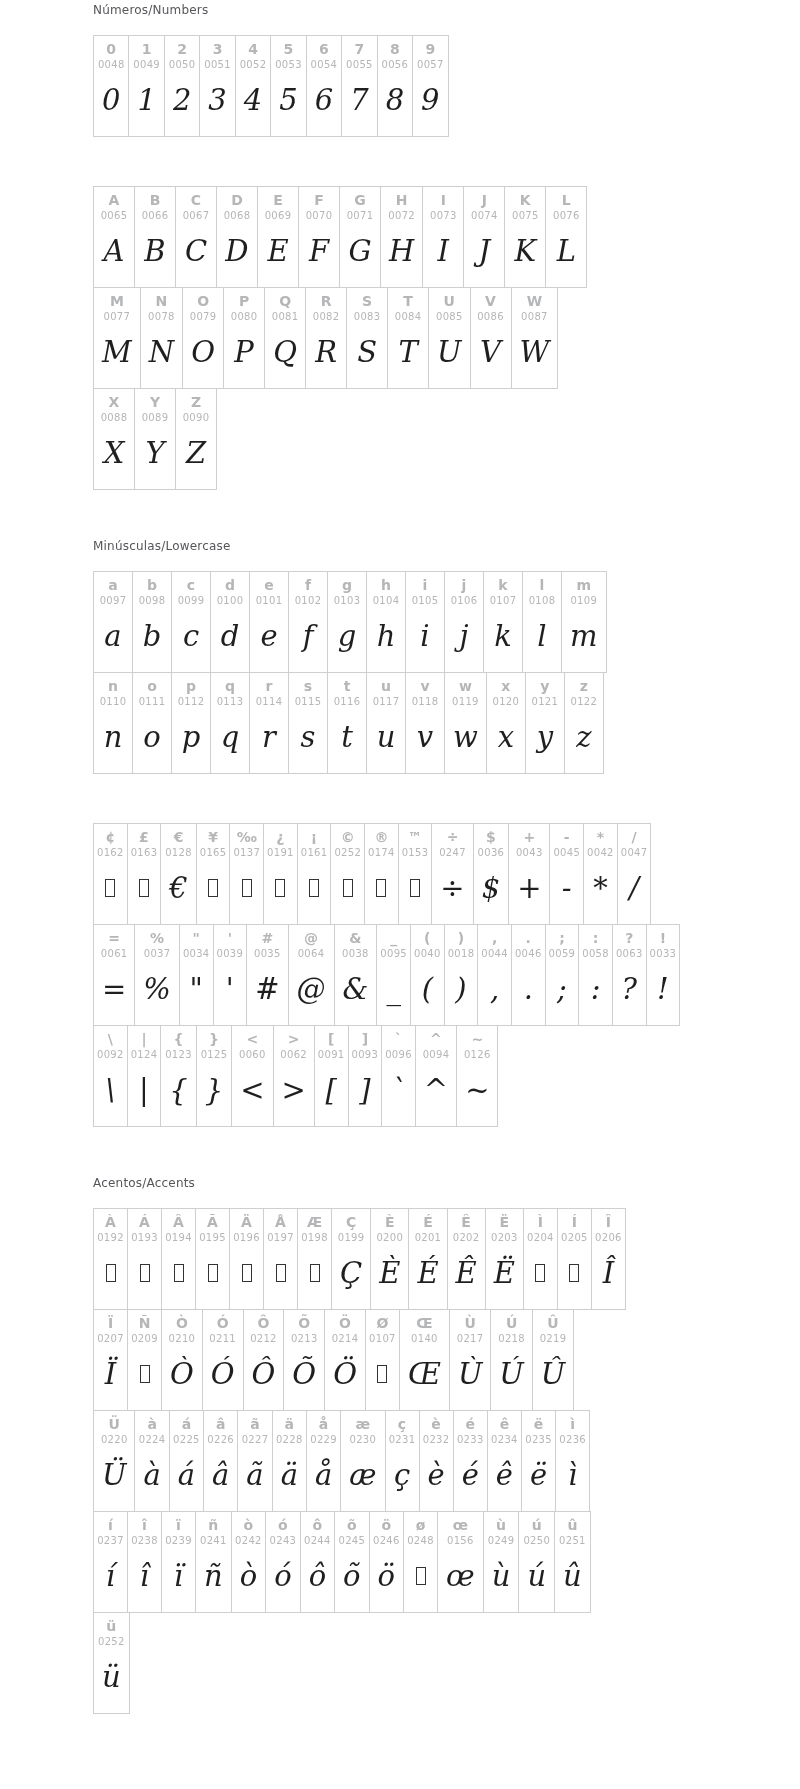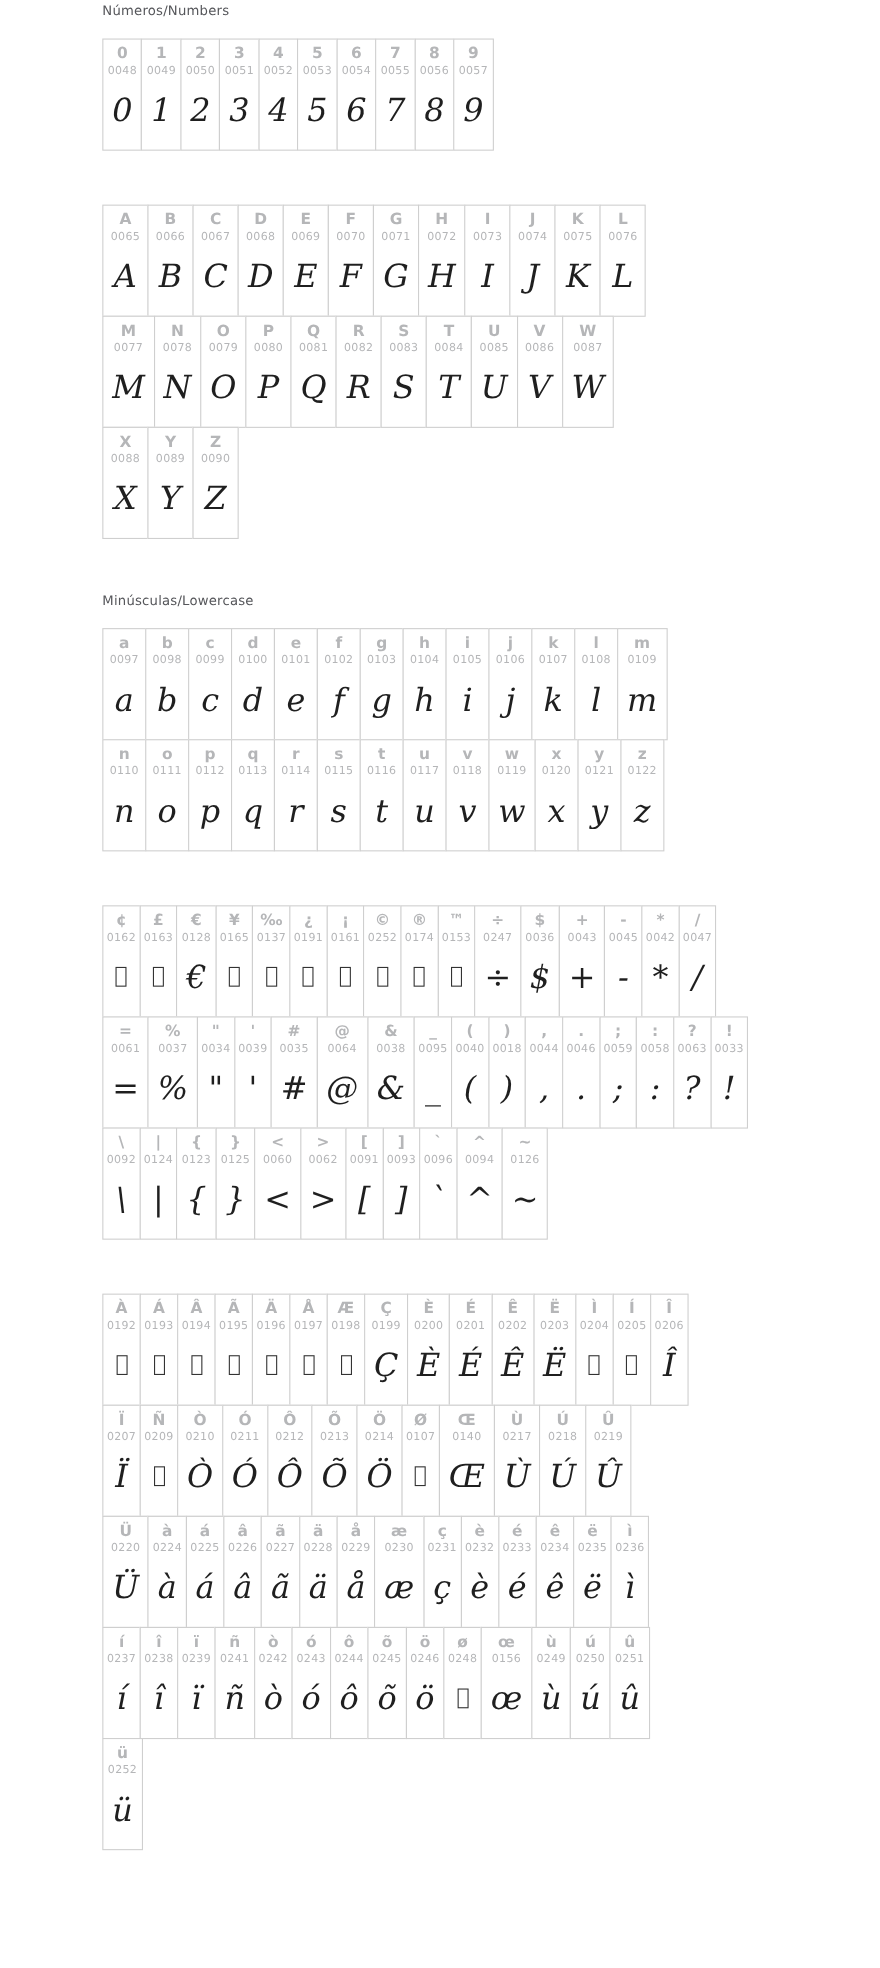--- a/index.html
+++ b/index.html
@@ -619,20 +619,21 @@
           </div>
           <div class="cell">
             <div class="cell-char">~</div>
             <div class="cell-code">0126</div>
             <div class="cell-glyph">~</div>
           </div>
         </div>
       </div>
     </div>
     <div class="section sec-accents">
+      <h2 class="section-title">Acentos/Accents</h2>
       <div class="grid">
         <div class="row">
           <div class="cell">
             <div class="cell-char">À</div>
             <div class="cell-code">0192</div>
             <div class="cell-glyph"><span class="tofu"></span></div>
           </div>
           <div class="cell">
             <div class="cell-char">Á</div>
             <div class="cell-code">0193</div>

